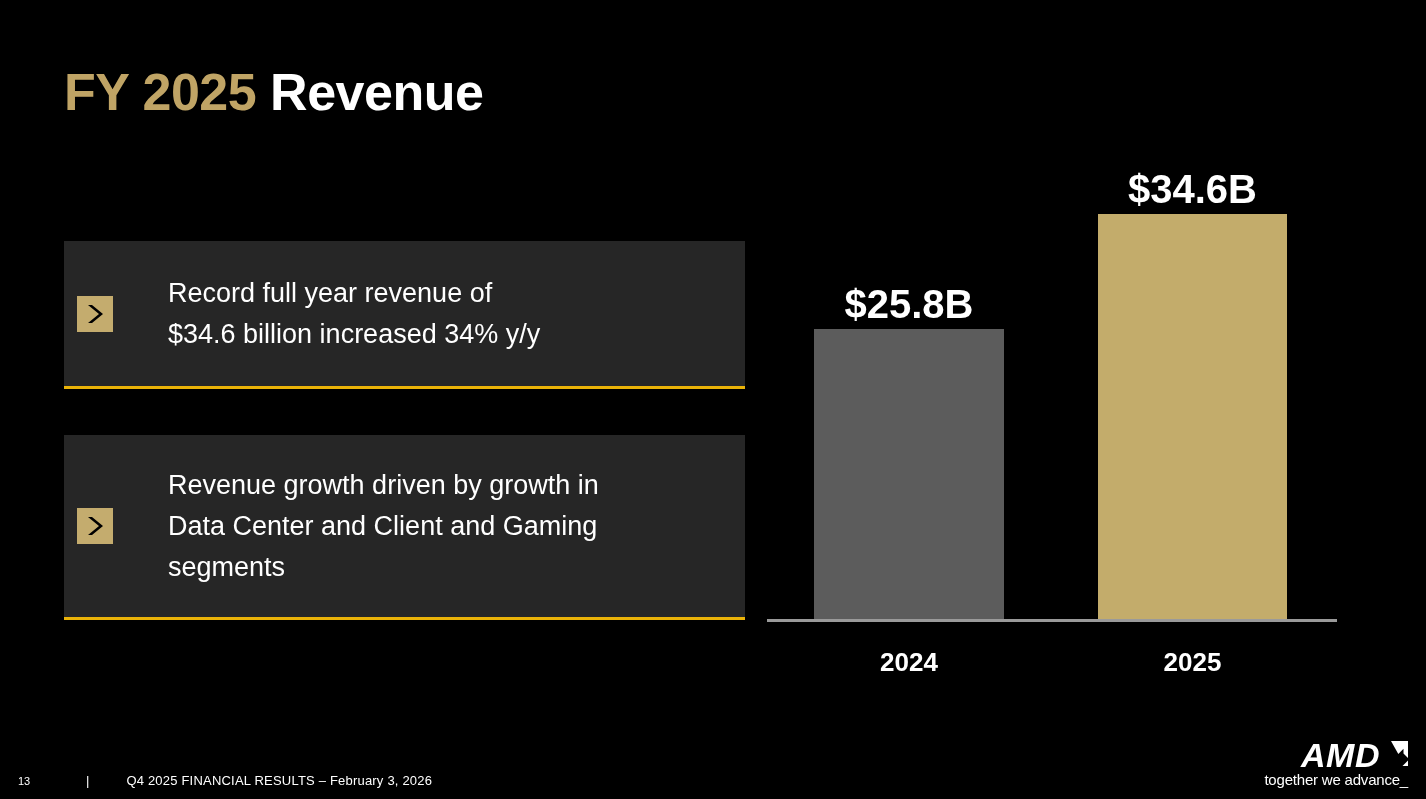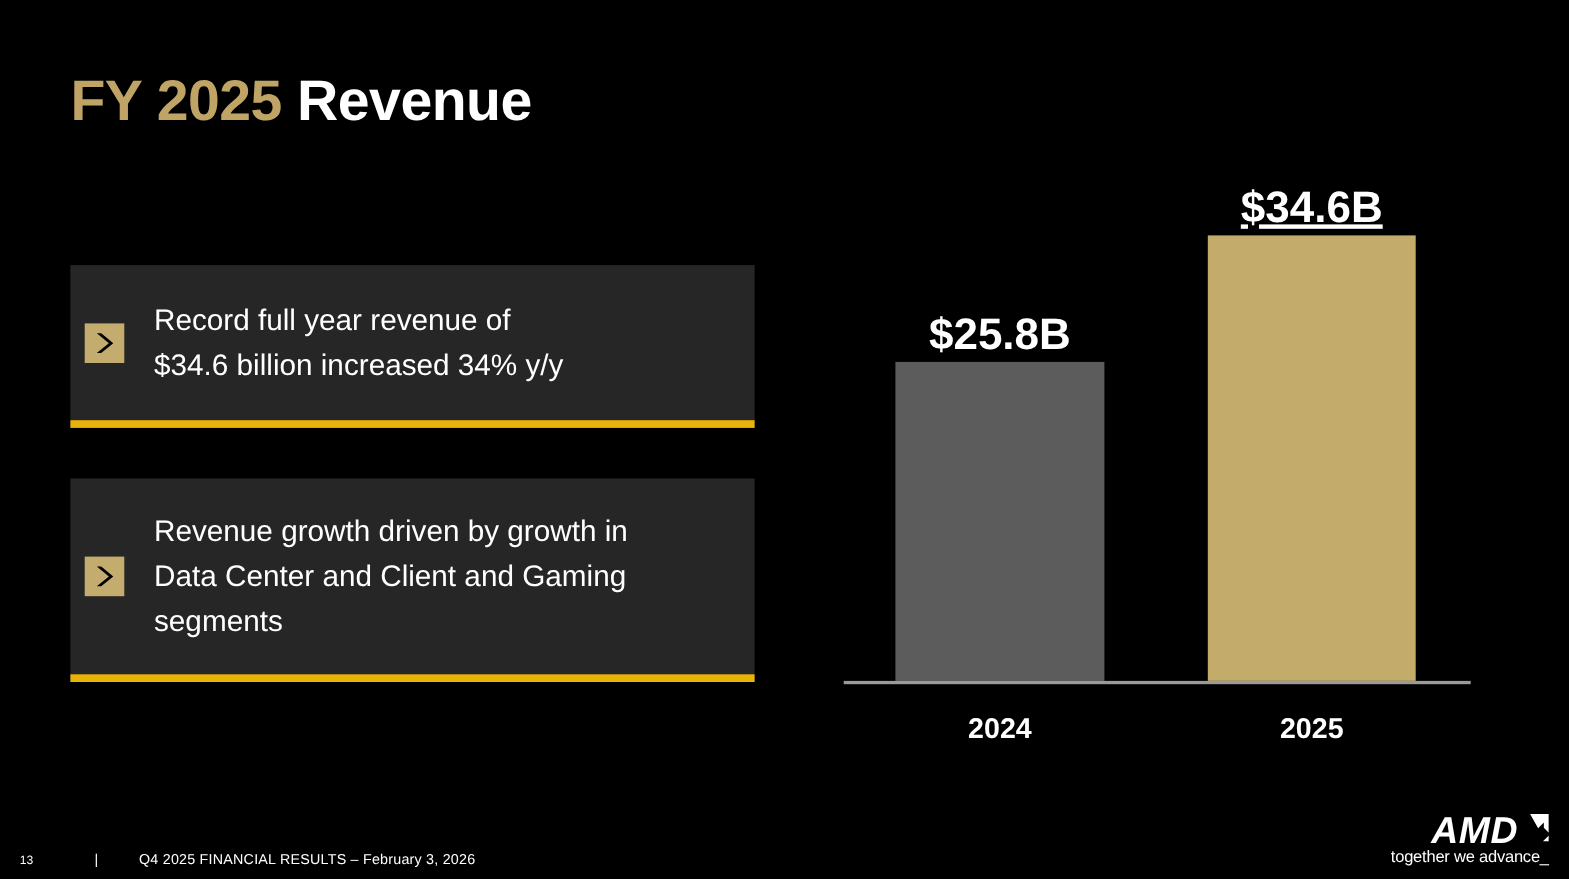--- a/index.html
+++ b/index.html
@@ -33,26 +33,27 @@
     white-space: nowrap;
     line-height: 1.1;
   }
   .title .accent { color: #C0A465; }
   .title .plain  { color: #FFFFFF; }
 
   
   .bullet-box {
     position: absolute;
     left: 64px;
-    width: 622px;
+    width: 681px;
     background: #262626;
-    border-bottom: 7px solid #eab308;
+    border-bottom: 3px solid #eab308;
     box-sizing: border-box;
     display: flex;
     align-items: center;
+    gap: 28px;
   }
   #bullet-box-0 { top: 241px; height: 148px; }
   #bullet-box-1 { top: 435px; height: 185px; }
 
   .bullet-marker {
     width: 36px;
     height: 36px;
     margin-left: 13px;
     background: #C4AC6E;
     flex: 0 0 36px;
@@ -116,21 +117,21 @@
     font-size: 26px;
     font-weight: bold;
     white-space: nowrap;
   }
 
   #bar-2024 { left: 47px;  width: 190px; height: 352px; }
   #bar-2025 { left: 331px; width: 189px; height: 405px; }
   #bar-2024 .bar-rect { height: 290px; background: #5C5C5C; }
   #bar-2025 .bar-rect { height: 405px; background: #C3AC6B; }
   #bar-2024 .bar-value { bottom: 292px; }
-  #bar-2025 .bar-value { bottom: 407px; text-decoration: underline; }
+  #bar-2025 .bar-value { bottom: 407px; }
 
   
   .footer {
     position: absolute;
     left: 18px;
     bottom: 11px;
     display: flex;
     align-items: baseline;
     color: #FFFFFF;
     gap: 26px;

